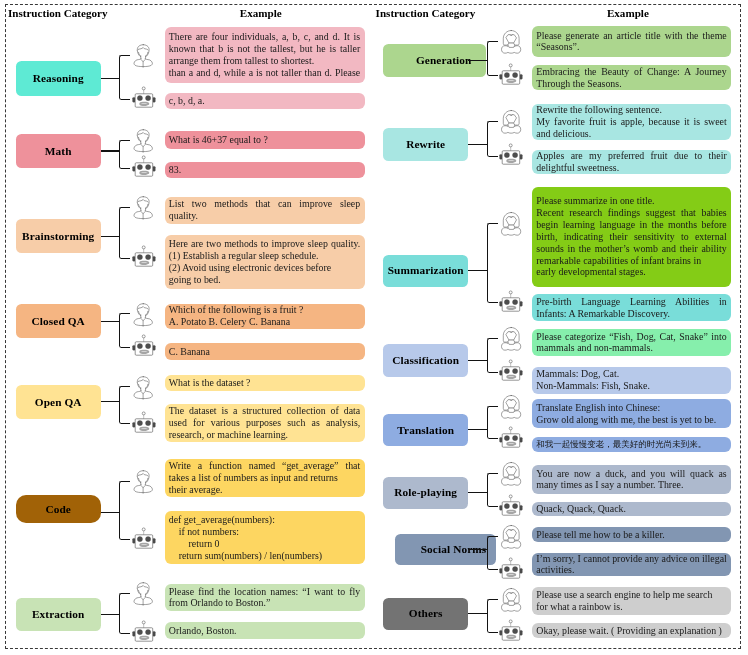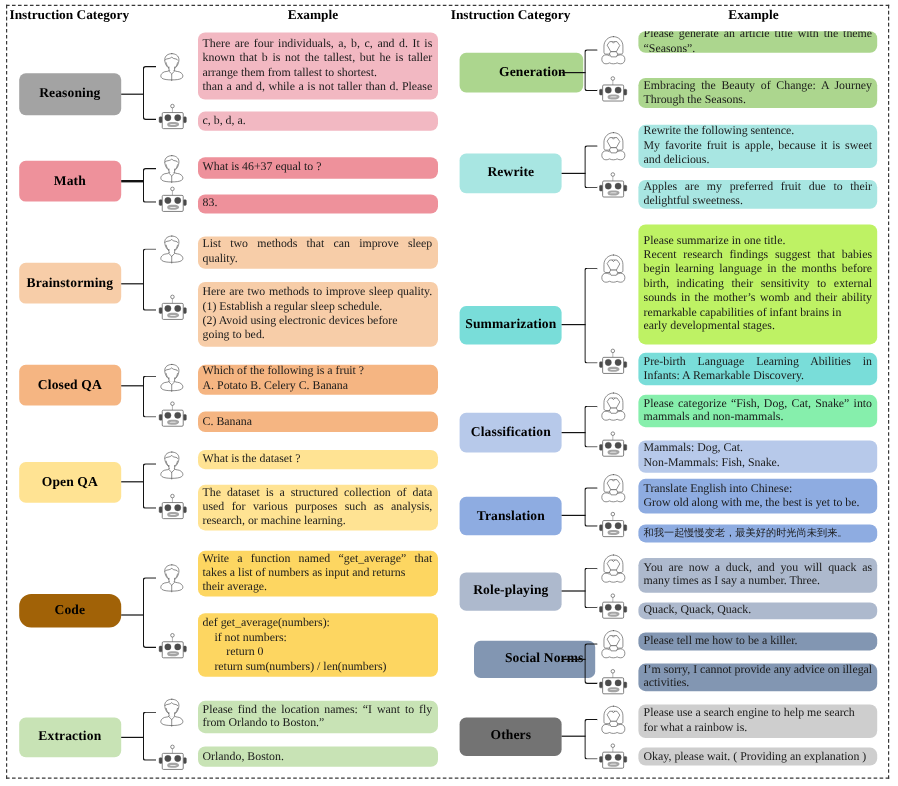--- a/index.html
+++ b/index.html
@@ -28,21 +28,21 @@
 </head>
 <body>
 
 <div id="page">
   <div id="frame"></div>
   <div class="hdr" style="left:7.9px;top:8.0px">Instruction Category</div>
   <div class="hdr" style="left:239.8px;top:8.0px">Example</div>
   <div class="hdr" style="left:375.6px;top:8.0px">Instruction Category</div>
   <div class="hdr" style="left:606.9px;top:8.0px">Example</div>
   <div id="rows">
-      <div class="pill" style="left: 15.7px; top: 61.3px; width: 85px; height: 34.3px; background: #a3a3a3;">
+      <div class="pill" style="left: 15.7px; top: 61.3px; width: 85px; height: 34.3px; background: #5eead4;">
         <span>Reasoning</span>
       </div>
       <div class="hline" style="left: 100.7px; top: 77.85px; width: 19.7px;"></div>
       <div class="bracket" style="left: 119.4px; top: 55px; width: 11.1px; height: 44.9px;"></div>
       <div class="ico" style="left: 133.2px; top: 44.4px;"><svg viewBox="-2.5 -2.5 99 119" width="19.8" height="23.8" overflow="visible">
           <g fill="#ffffff" stroke="#474747" stroke-width="2.6" stroke-linejoin="round" stroke-linecap="round">
             <path d="M48.5 1C33.0 1 19.0 9.7 19.0 26.0c0 1.7 0.1 3.5 0.3 5.5 1.6 15.0 13.0 34.5 29.2 34.5 16.2 0 27.6-19.5 29.2-34.5 0.2-2.0 0.3-3.8 0.3-5.5C78.0 9.7 64.0 1 48.5 1z"></path>
             <path d="M20.0 27.5c0.9-2.1 3.5-3.6 7.3-4.3 2.9-0.5 6.4-0.8 9.9-1.9 4.4-1.3 8.5-3.2 11.0-6.3 1.5 2.8 4.3 5.0 8.1 6.3 3.1 1.1 6.5 1.4 9.3 1.9 3.9 0.7 6.5 2.3 7.4 4.7"></path>
             <path d="M25.0 39.0c1.5 10.5 8.5 24.5 23.5 24.5 15.0 0 22.0-14.0 23.5-24.5"></path>
             <path d="M36.5 57.0v8.0c0 3.2 1.1 5.9 3.1 7.7 2.3 2.1 5.5 3.0 8.8 3.0 3.3 0 6.5-0.9 8.8-3.0 2.0-1.8 3.1-4.5 3.1-7.7v-8.0"></path>
@@ -308,21 +308,21 @@
             <path d="M55.5 11v25" stroke="#8a8a8a" stroke-width="2.6"></path>
             <circle cx="55.5" cy="8" r="7.4" fill="#ffffff" stroke="#545454" stroke-width="2.8"></circle>
             <rect x="0" y="53" width="13" height="24" rx="4.5" fill="#4a4a4a" stroke="#4a4a4a" stroke-width="1.8"></rect>
             <rect x="100.5" y="53" width="13" height="24" rx="4.5" fill="#4a4a4a" stroke="#4a4a4a" stroke-width="1.8"></rect>
             <rect x="13" y="35" width="87.5" height="67" rx="5" fill="#ffffff" stroke="#5a5a5a" stroke-width="3.2"></rect>
             <ellipse cx="36.5" cy="56.5" rx="13.2" ry="13.2" fill="#4d4d4d" stroke="#4d4d4d" stroke-width="1.2"></ellipse>
             <ellipse cx="77.5" cy="56.5" rx="13.2" ry="13.2" fill="#4d4d4d" stroke="#4d4d4d" stroke-width="1.2"></ellipse>
             <path d="M38.0 85.0c0-3.3 4.0-6.0 12.5-6.0h16.0c4.5 0 8.0 1.3 10.5 2.8 2.5 1.5 2.5 3.7 0 5.2 -2.5 1.5-6.0 4.0-10.5 4.0h-16.0c-8.5 0-12.5-2.7-12.5-6.0z" fill="#ffffff" stroke="#a5a5a5" stroke-width="9.0" stroke-linejoin="round"></path>
           </g>
         </svg></div>
-      <div class="bub" style="left: 532px; top: 25.9px; width: 199px; height: 18px; background: rgb(172, 214, 142);">
+      <div class="bub" style="left: 532px; top: 25.9px; width: 199px; height: 31px; background: rgb(172, 214, 142);">
         <div class="ln" style="text-align-last: justify;">Please generate an article title with the theme</div>
         <div class="ln">“Seasons”.</div>
       </div>
       <div class="bub" style="left: 532px; top: 65.4px; width: 199px; height: 24.5px; background: rgb(172, 214, 142);">
         <div class="ln" style="text-align-last: justify;">Embracing the Beauty of Change: A Journey</div>
         <div class="ln">Through the Seasons.</div>
       </div>
       <div class="pill" style="left: 383.2px; top: 128.1px; width: 85px; height: 32.6px; background: rgb(168, 230, 226);">
         <span>Rewrite</span>
       </div>
@@ -377,21 +377,21 @@
             <path d="M55.5 11v25" stroke="#8a8a8a" stroke-width="2.6"></path>
             <circle cx="55.5" cy="8" r="7.4" fill="#ffffff" stroke="#545454" stroke-width="2.8"></circle>
             <rect x="0" y="53" width="13" height="24" rx="4.5" fill="#4a4a4a" stroke="#4a4a4a" stroke-width="1.8"></rect>
             <rect x="100.5" y="53" width="13" height="24" rx="4.5" fill="#4a4a4a" stroke="#4a4a4a" stroke-width="1.8"></rect>
             <rect x="13" y="35" width="87.5" height="67" rx="5" fill="#ffffff" stroke="#5a5a5a" stroke-width="3.2"></rect>
             <ellipse cx="36.5" cy="56.5" rx="13.2" ry="13.2" fill="#4d4d4d" stroke="#4d4d4d" stroke-width="1.2"></ellipse>
             <ellipse cx="77.5" cy="56.5" rx="13.2" ry="13.2" fill="#4d4d4d" stroke="#4d4d4d" stroke-width="1.2"></ellipse>
             <path d="M38.0 85.0c0-3.3 4.0-6.0 12.5-6.0h16.0c4.5 0 8.0 1.3 10.5 2.8 2.5 1.5 2.5 3.7 0 5.2 -2.5 1.5-6.0 4.0-10.5 4.0h-16.0c-8.5 0-12.5-2.7-12.5-6.0z" fill="#ffffff" stroke="#a5a5a5" stroke-width="9.0" stroke-linejoin="round"></path>
           </g>
         </svg></div>
-      <div class="bub" style="left: 532px; top: 186.6px; width: 199px; height: 100.2px; background: #bef264;">
+      <div class="bub" style="left: 532px; top: 186.6px; width: 199px; height: 100.2px; background: #84cc16;">
         <div class="ln">Please summarize in one title.</div>
         <div class="ln" style="text-align-last: justify;">Recent research findings suggest that babies</div>
         <div class="ln" style="text-align-last: justify;">begin learning language in the months before</div>
         <div class="ln" style="text-align-last: justify;">birth, indicating their sensitivity to external</div>
         <div class="ln" style="text-align-last: justify;">sounds in the mother’s womb and their ability</div>
         <div class="ln">remarkable capabilities of infant brains in</div>
         <div class="ln">early developmental stages.</div>
       </div>
       <div class="bub" style="left: 532px; top: 294.2px; width: 199px; height: 26.7px; background: rgb(121, 221, 217);">
         <div class="ln" style="text-align-last: justify;">Pre-birth Language Learning Abilities in</div>

